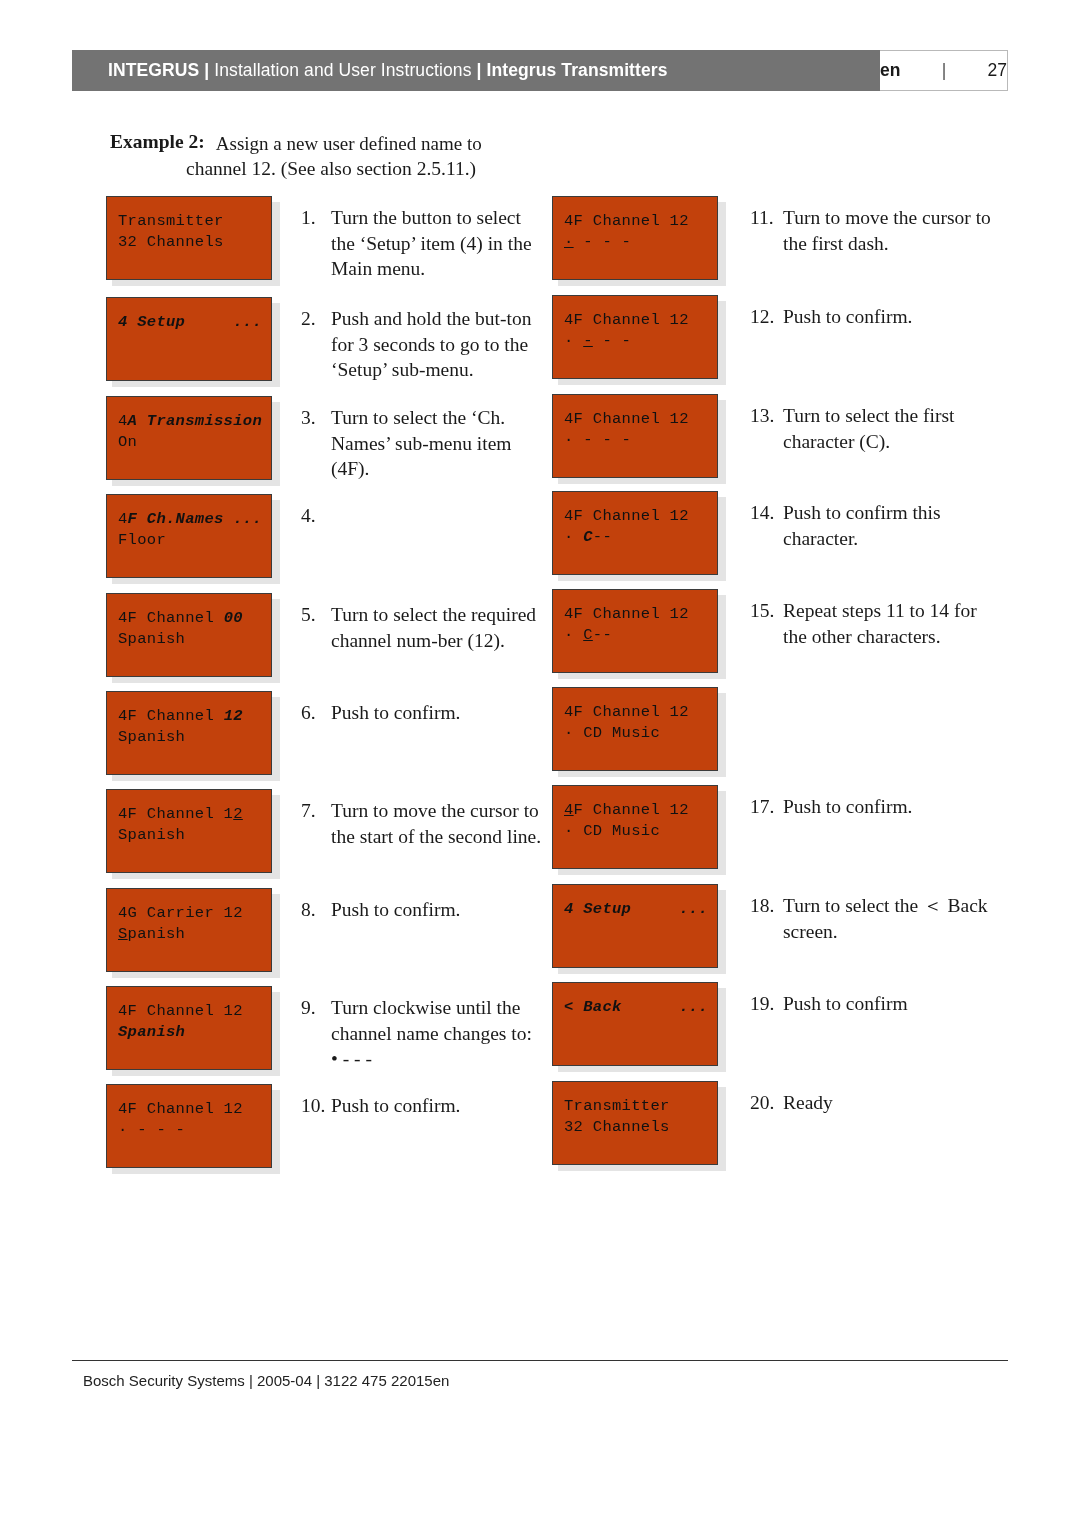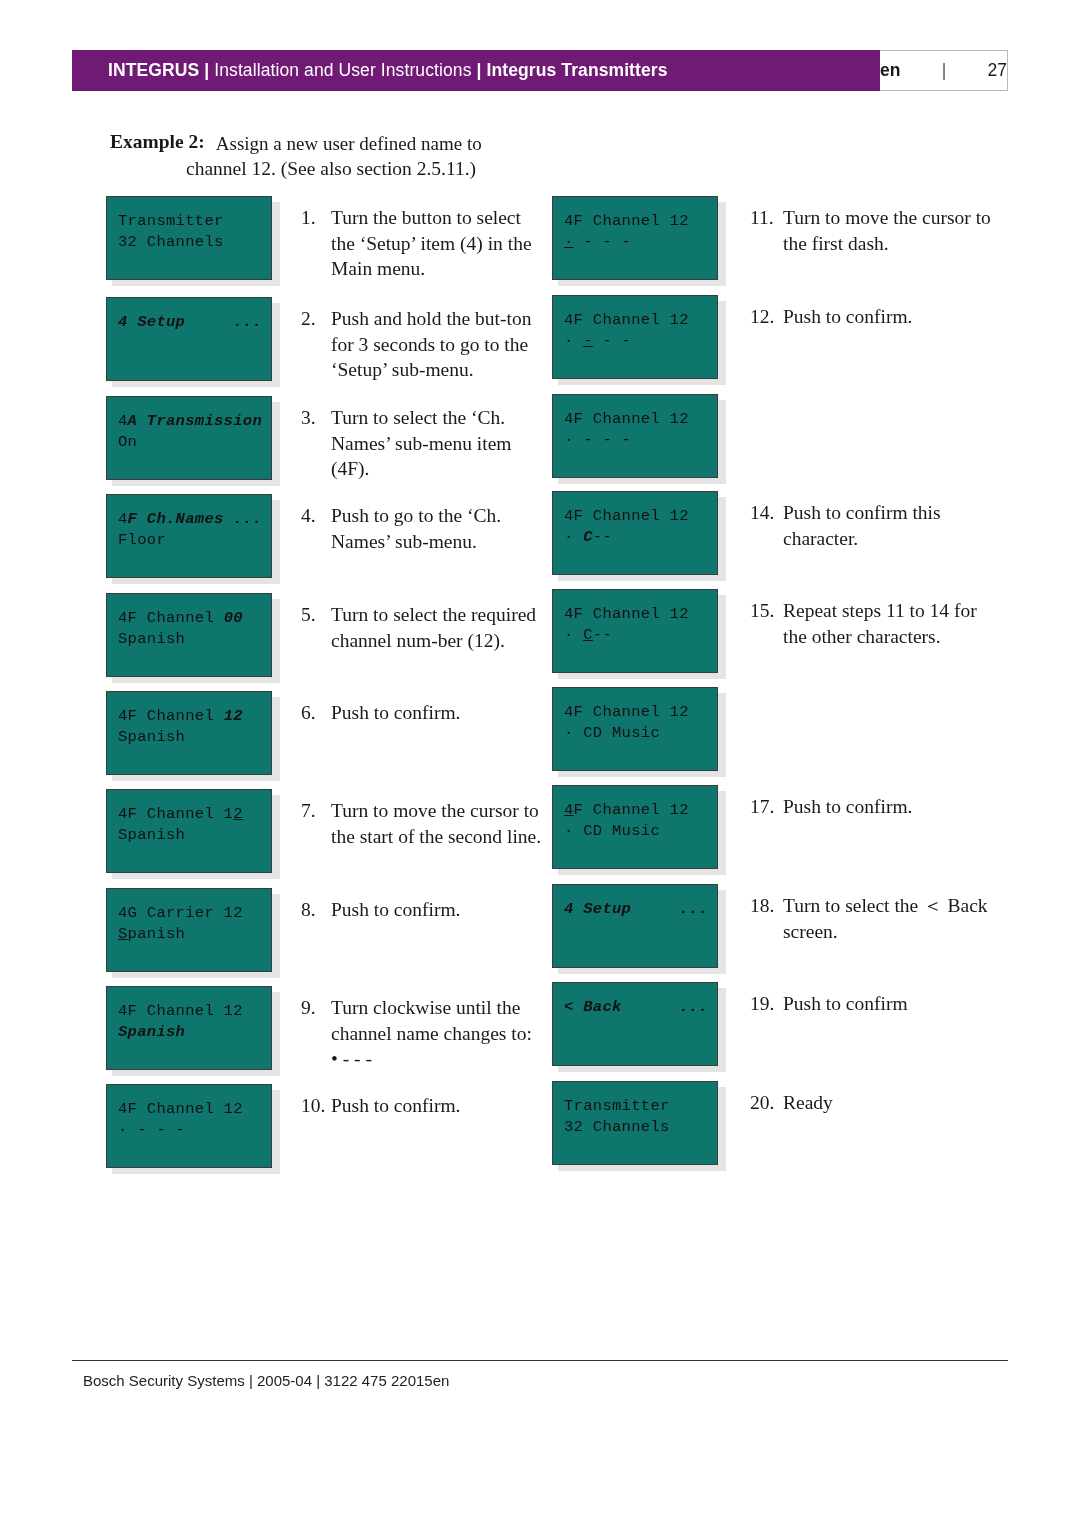--- a/index.html
+++ b/index.html
@@ -17,21 +17,21 @@
   
   .header {
     position: absolute;
     left: 72px; top: 50px;
     width: 936px; height: 41px;
     display: flex;
     align-items: stretch;
   }
   .header-bar {
     flex: 1;
-    background: #701a75;
+    background: #737373;
     display: flex;
     align-items: center;
     padding-left: 36px;
     font-family: "Liberation Sans", sans-serif;
     font-size: 17.5px;
     color: #ffffff;
     letter-spacing: 0.1px;
     white-space: nowrap;
   }
   .header-bar .b { font-weight: bold; }
@@ -97,21 +97,21 @@
   .lcd-shadow {
     position: absolute;
     left: 6px; top: 6px;
     width: 168px; height: 84px;
     background: #e4e4e4;
   }
   .lcd {
     position: relative;
     width: 166px;
     height: 84px;
-    background: #0f766e;
+    background: #c2410c;
     border: 1.6px solid #3b3b3b;
     padding: 14px 0 0 11px;
     font-family: "Liberation Mono", monospace;
     font-size: 15.5px;
     line-height: 21px;
     color: #111;
     letter-spacing: 0.3px;
     white-space: pre;
   }
   .lcd .bi { font-weight: bold; font-style: italic; }
@@ -214,21 +214,20 @@
     </div>
   </div>
 
   <div class="step" style="height:99px;">
     <div class="lcd-wrap">
       <div class="lcd-shadow"></div>
       <div class="lcd"><span>4<span class="bi">F Ch.Names ...</span></span><br><span>Floor</span></div>
     </div>
     <div class="instr">
       <span class="instr-num">4.</span>
-      <span class="instr-body">Push to go to the ‘Ch. Names’ sub-menu.</span>
     </div>
   </div>
 
   <div class="step" style="height:98px;">
     <div class="lcd-wrap">
       <div class="lcd-shadow"></div>
       <div class="lcd"><span>4F Channel <span class="bi">00</span></span><br><span>Spanish</span></div>
     </div>
     <div class="instr">
       <span class="instr-num">5.</span>
@@ -315,20 +314,24 @@
       <span class="instr-num">12.</span>
       <span class="instr-body">Push to confirm.</span>
     </div>
   </div>
 
   <div class="step" style="height:97px;">
     <div class="lcd-wrap">
       <div class="lcd-shadow"></div>
       <div class="lcd"><span>4F Channel 12</span><br><span>· - - -</span></div>
     </div>
+    <div class="instr">
+      <span class="instr-num">13.</span>
+      <span class="instr-body">Turn to select the first character (C).</span>
+    </div>
   </div>
 
   <div class="step" style="height:98px;">
     <div class="lcd-wrap">
       <div class="lcd-shadow"></div>
       <div class="lcd"><span>4F Channel 12</span><br><span>· <span class="bi">C</span>--</span></div>
     </div>
     <div class="instr">
       <span class="instr-num">14.</span>
       <span class="instr-body">Push to confirm this character.</span>

